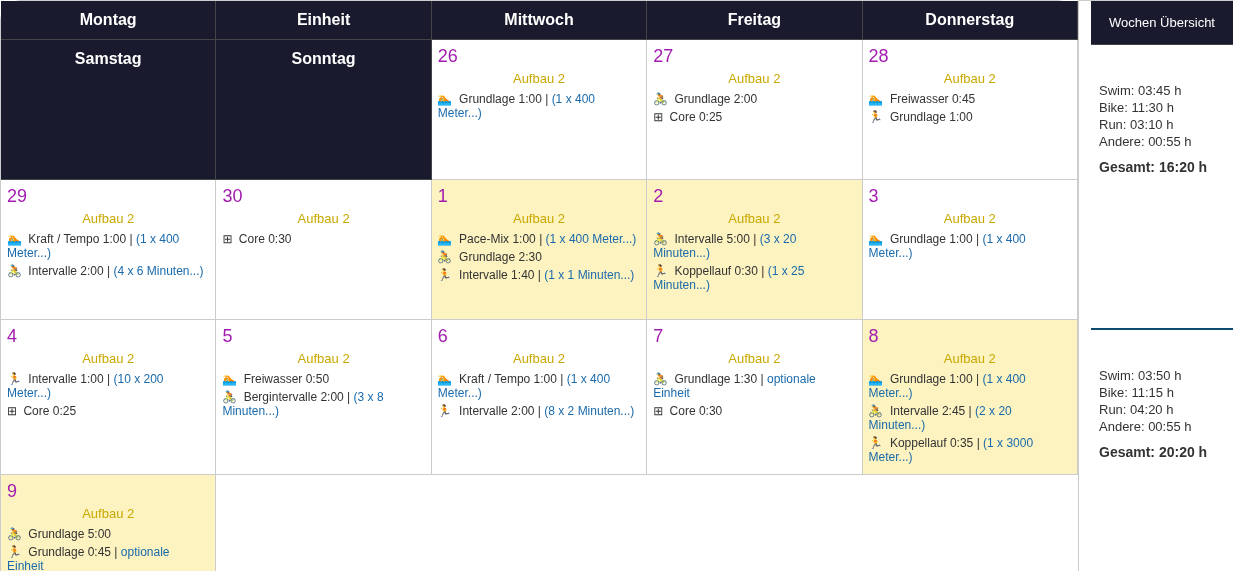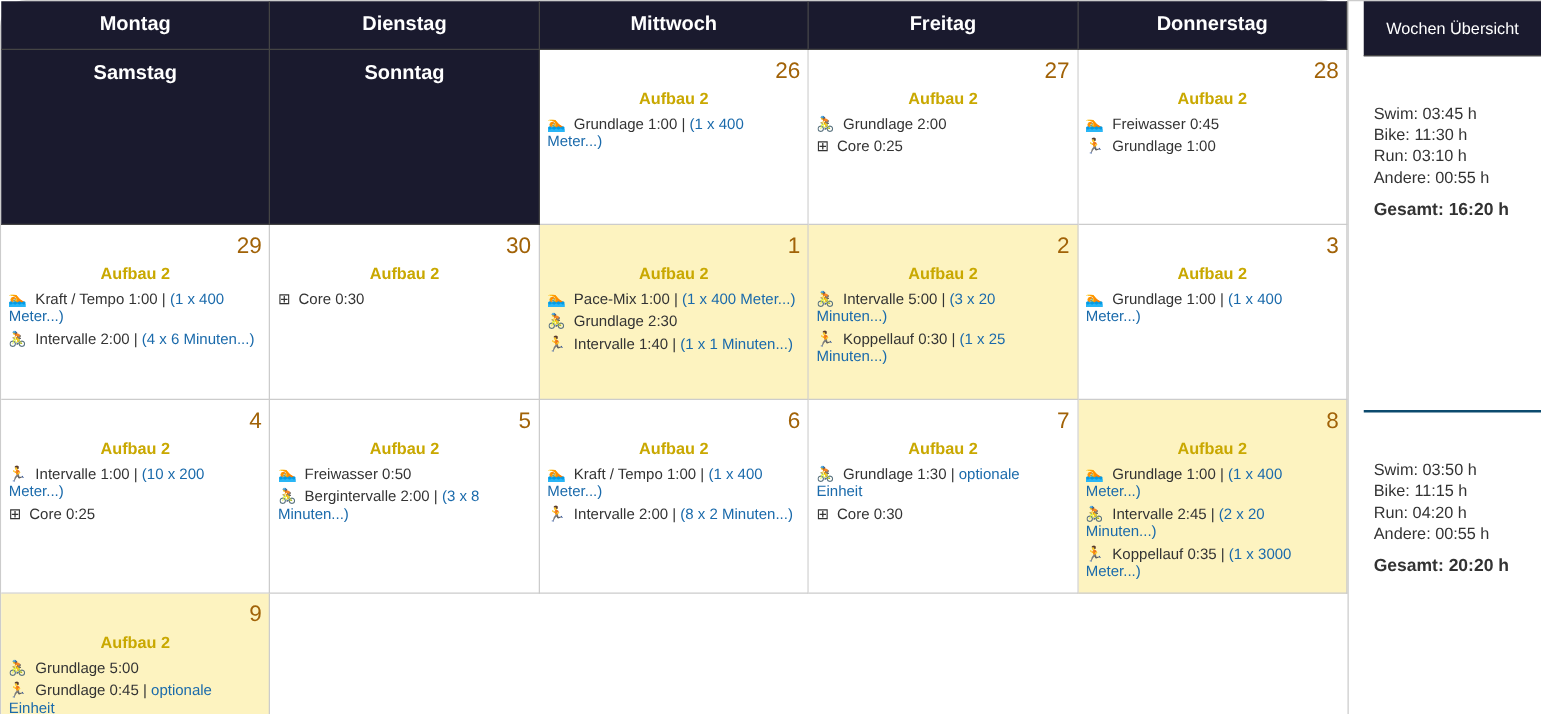--- a/index.html
+++ b/index.html
@@ -7,22 +7,22 @@
 
     .calendar-wrapper { display: flex; width: 1233px; }
 
     .calendar-grid { flex: 1; display: grid; grid-template-columns: repeat(5, 1fr); border-left: 1px solid #ccc; border-top: 1px solid #ccc; border-radius: 21px; }
 
     .day-header { background: #1a1a2e; color: #fff; text-align: center; padding: 10px 4px; font-size: 16px; font-weight: bold; border-right: 1px solid #444; border-bottom: 1px solid #444; }
 
     .day-cell { border-right: 1px solid #ccc; border-bottom: 1px solid #ccc; padding: 6px; vertical-align: top; min-height: 140px; background: #fff; }
     .day-cell.highlight { background: #fdf3c0; }
 
-    .day-number { font-size: 18px; color: #a16207; margin-bottom: 4px; text-align: right; }
-    .phase-label { color: #c9a800; font-weight: bold; text-align: center; font-size: 13px; margin-bottom: 6px; }
+    .day-number { font-size: 18px; color: #a21caf; margin-bottom: 4px; }
+    .phase-label { color: #c9a800; font-weight: normal; text-align: center; font-size: 13px; margin-bottom: 6px; }
 
     .workout-item { margin-bottom: 4px; font-size: 12px; color: #333; }
     .workout-item .icon { margin-right: 3px; }
     .workout-item .link { color: #1a6aab; cursor: pointer; }
 
     .sidebar { width: 155px; border-left: 1px solid #ccc; border-top: 1px solid #ccc; display: flex; flex-direction: column; padding-left: 12px; }
 
     .sidebar-header { background: #1a1a2e; color: #fff; padding: 10px 8px; font-size: 13px; text-align: center; border-bottom: 1px solid #444; min-height: 44px; display: flex; align-items: center; justify-content: center; }
 
     .sidebar-week { border-bottom: 2px solid #0c4a6e; padding: 10px 8px; flex: 1; display: flex; flex-direction: column; justify-content: flex-start; margin-top: 28px; }
@@ -30,21 +30,21 @@
     .sidebar-stat { font-size: 13px; color: #333; margin-bottom: 2px; }
     .sidebar-total { font-size: 14px; font-weight: bold; margin-top: 8px; color: #333; }
   </style>
 </head>
 <body>
 
 <div class="calendar-wrapper">
   <div class="calendar-grid">
 
     <div class="day-header">Montag</div>
-    <div class="day-header">Dienstag</div>
+    <div class="day-header">Einheit</div>
     <div class="day-header">Mittwoch</div>
     <div class="day-header">Freitag</div>
     <div class="day-header">Donnerstag</div>
     <div class="day-header">Samstag</div>
     <div class="day-header">Sonntag</div>
 
     <div class="day-cell">
       <div class="day-number">26</div>
       <div class="phase-label">Aufbau 2</div>
       <div class="workout-item">

